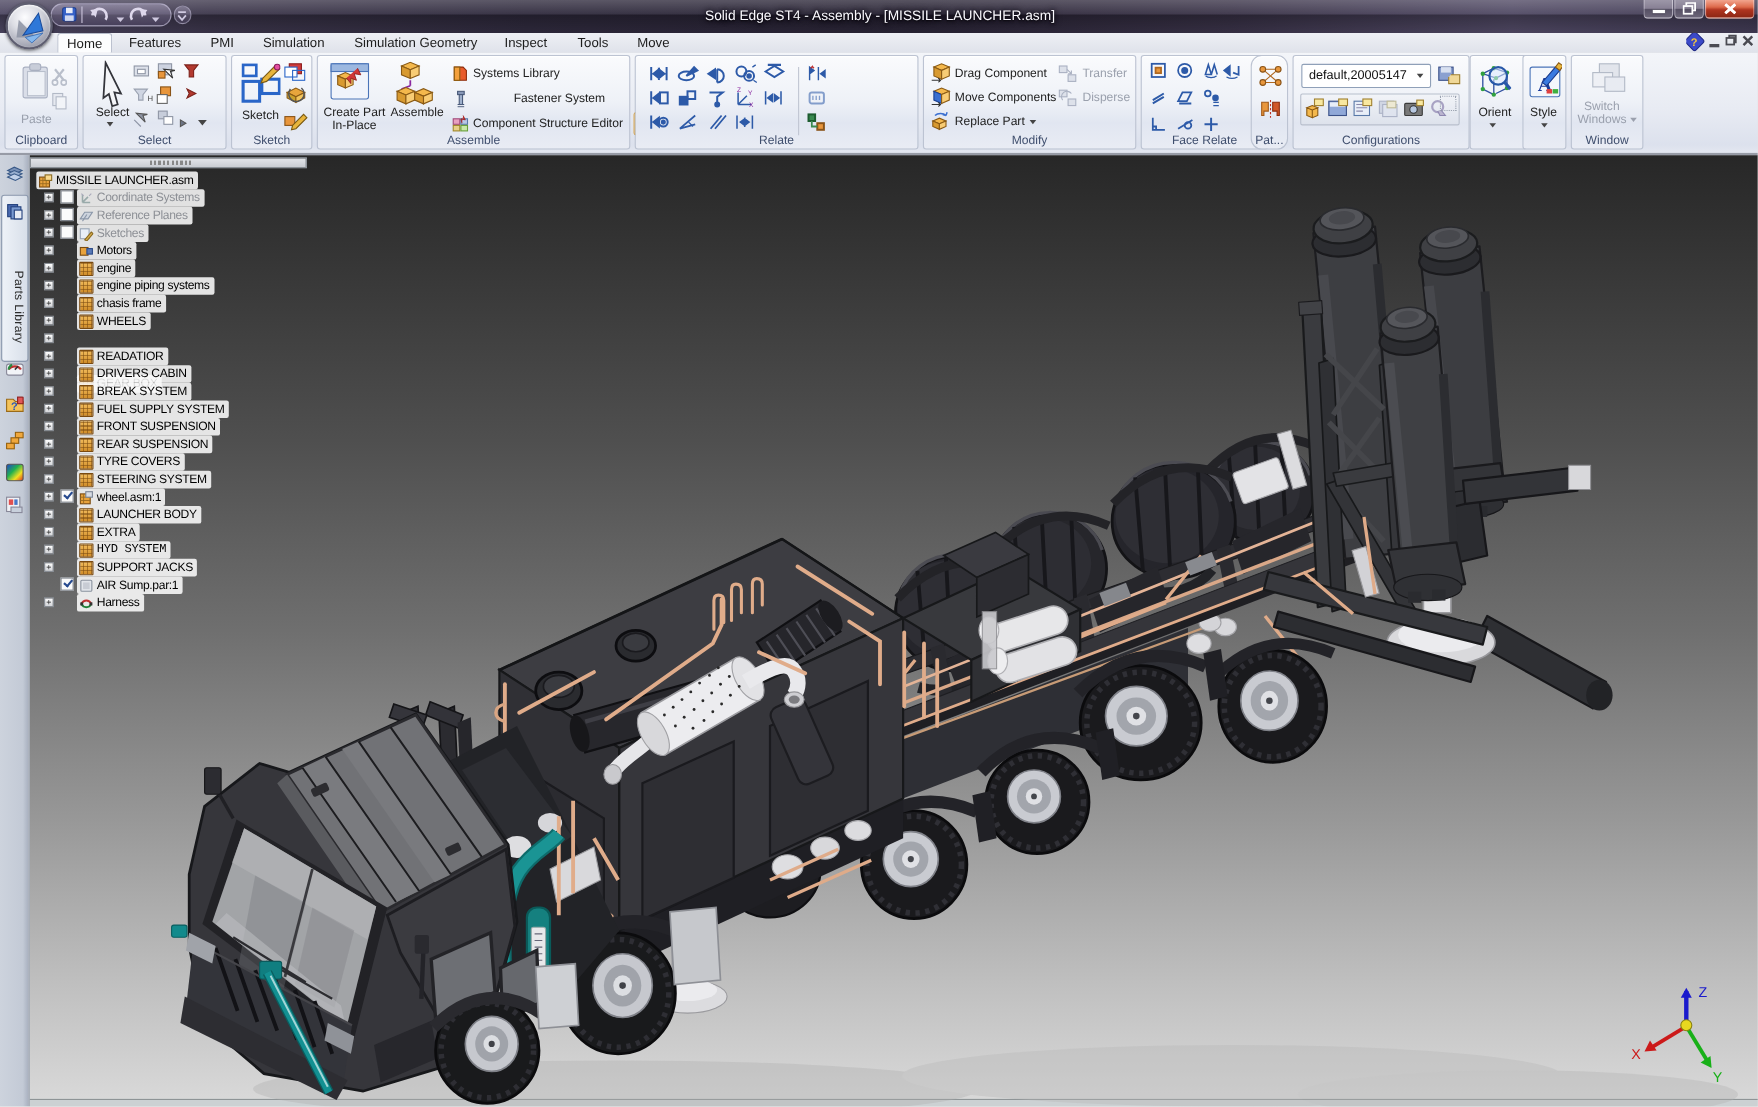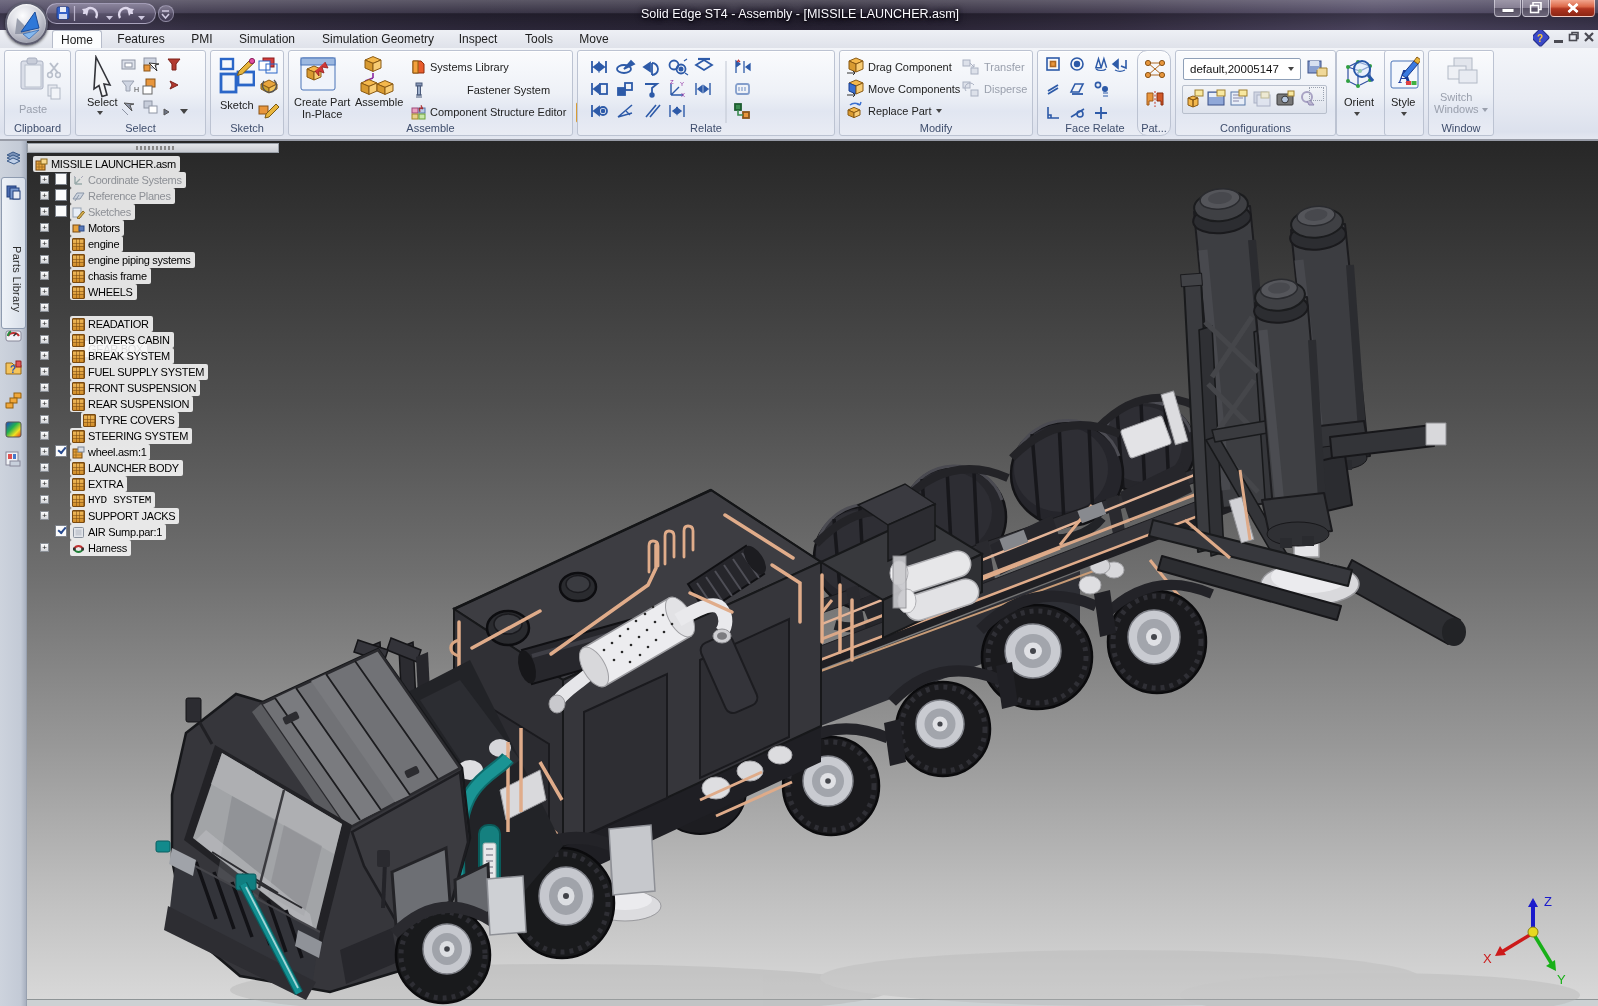--- a/index.html
+++ b/index.html
@@ -1120,21 +1120,21 @@
     <div class="trow" style="top:224px;">
         <div class="exp">+</div>
       <div class="pill" style="left:70px;"><span class="ticon crate"></span>FRONT SUSPENSION</div>
     </div>
     <div class="trow" style="top:240px;">
         <div class="exp">+</div>
       <div class="pill" style="left:70px;"><span class="ticon crate"></span>REAR SUSPENSION</div>
     </div>
     <div class="trow" style="top:256px;">
         <div class="exp">+</div>
-      <div class="pill" style="left:70px;margin-left:11px;"><span class="ticon crate"></span>TYRE COVERS</div>
+      <div class="pill" style="left:70px;"><span class="ticon crate"></span>TYRE COVERS</div>
     </div>
     <div class="trow" style="top:272px;">
         <div class="exp">+</div>
       <div class="pill" style="left:70px;"><span class="ticon crate"></span>STEERING SYSTEM</div>
     </div>
     <div class="trow" style="top:288px;">
         <div class="exp">+</div>
         <div class="cb ck"></div>
       <div class="pill" style="left:70px;"><svg class="ticon" viewBox="0 0 13 13">
             <rect x="1" y="3" width="9" height="9" fill="#e8a33d" stroke="#7a4a10"></rect>

